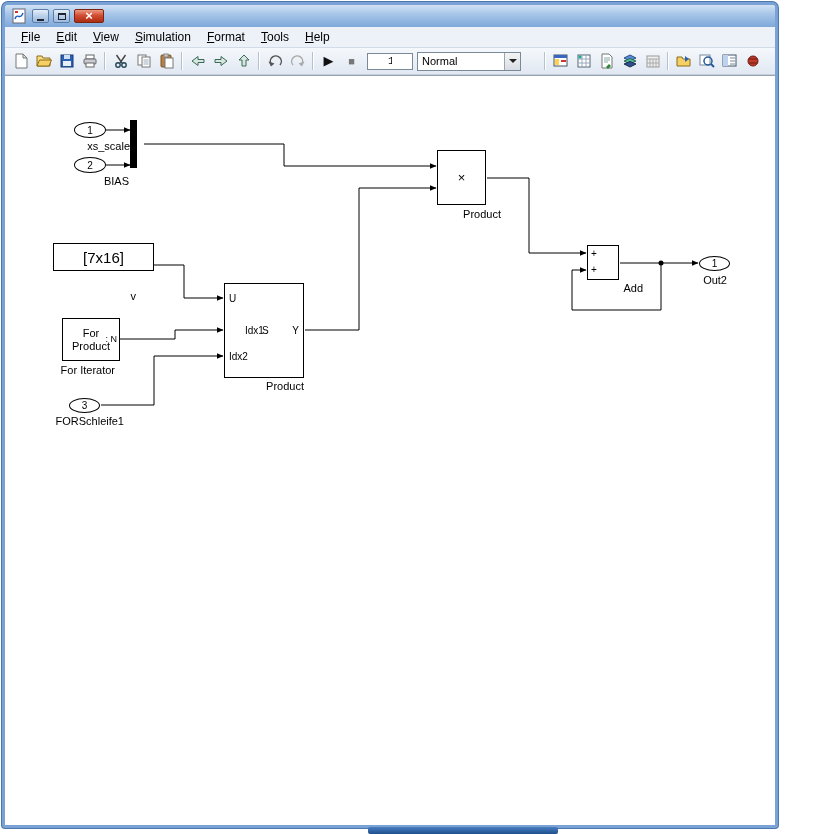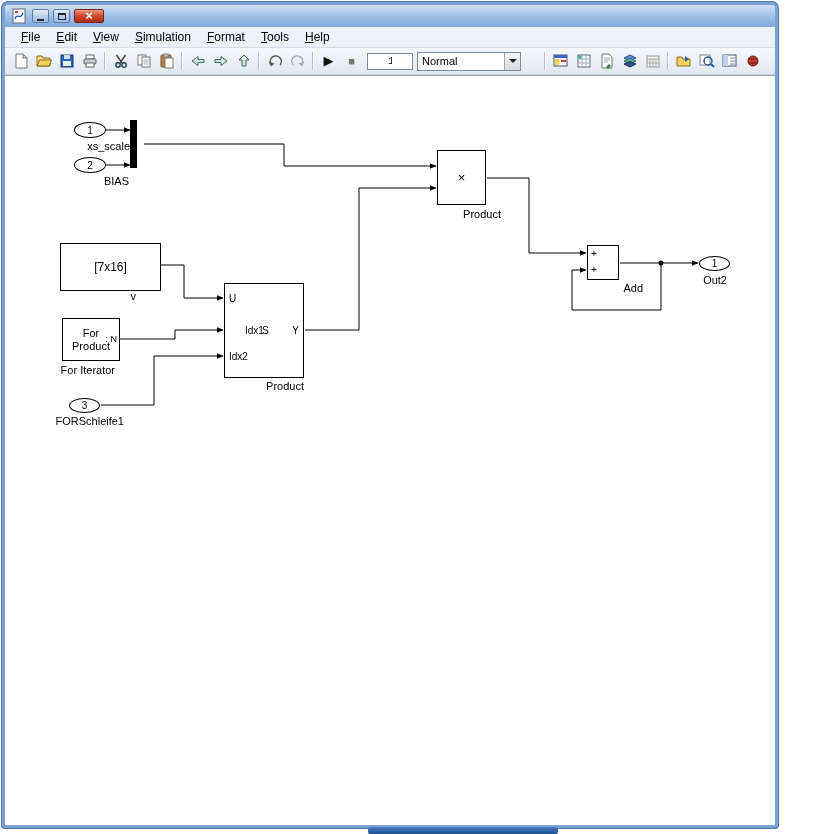--- a/index.html
+++ b/index.html
@@ -287,21 +287,21 @@
         <circle cx="656" cy="187" r="2.5" fill="#000"></circle>
       </svg>
 
       <div class="blk oval" style="left:69px;top:46px;width:32px;height:16px;">
           <span>1</span>
         </div>
       <div class="blk oval" style="left:69px;top:81px;width:32px;height:16px;">
           <span>2</span>
         </div>
       <div class="muxbar" style="left:125px;top:44px;width:7px;height:48px;"></div>
-      <div class="blk" style="left:55px;top:167px;width:101px;height:48px;font-size:12px;">
+      <div class="blk" style="left:48px;top:167px;width:101px;height:28px;font-size:15px;">
           <span>[7x16]</span>
         </div>
       <div class="blk" style="left:57px;top:242px;width:58px;height:43px;">
         <span class="fi-lines">
             <span>For</span>
             <span>Product</span>
           </span>
         <span class="fi-range">: N</span>
       </div>
       <div class="blk oval" style="left:64px;top:322px;width:31px;height:15px;">

